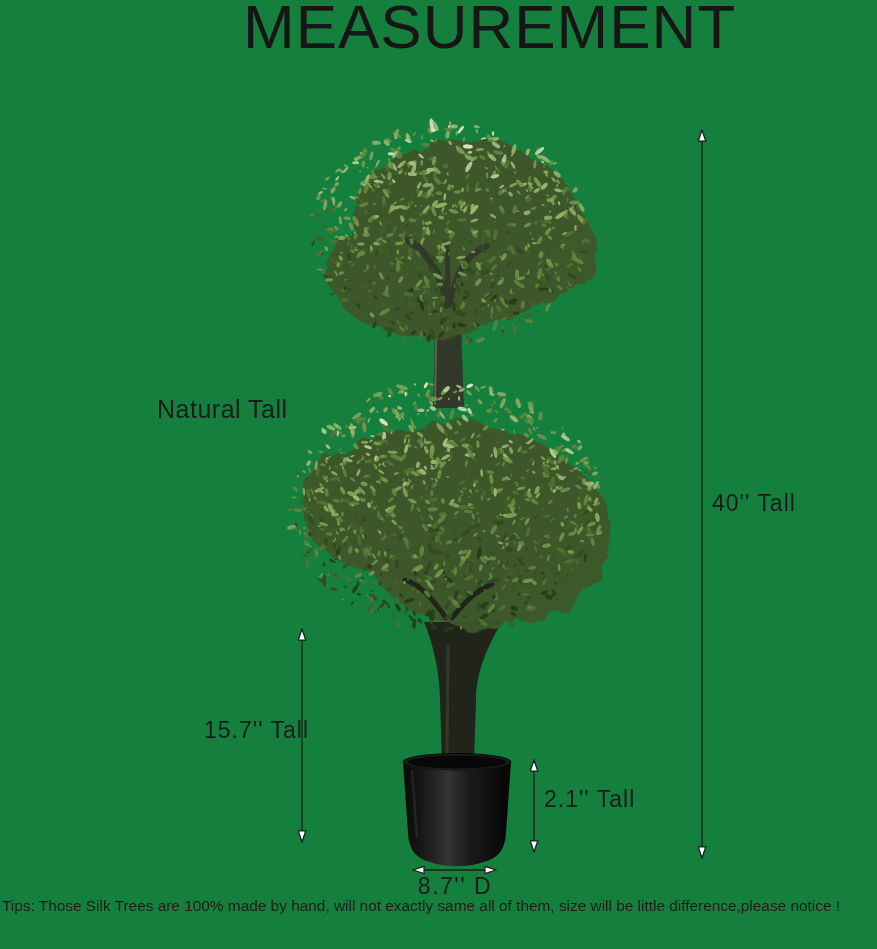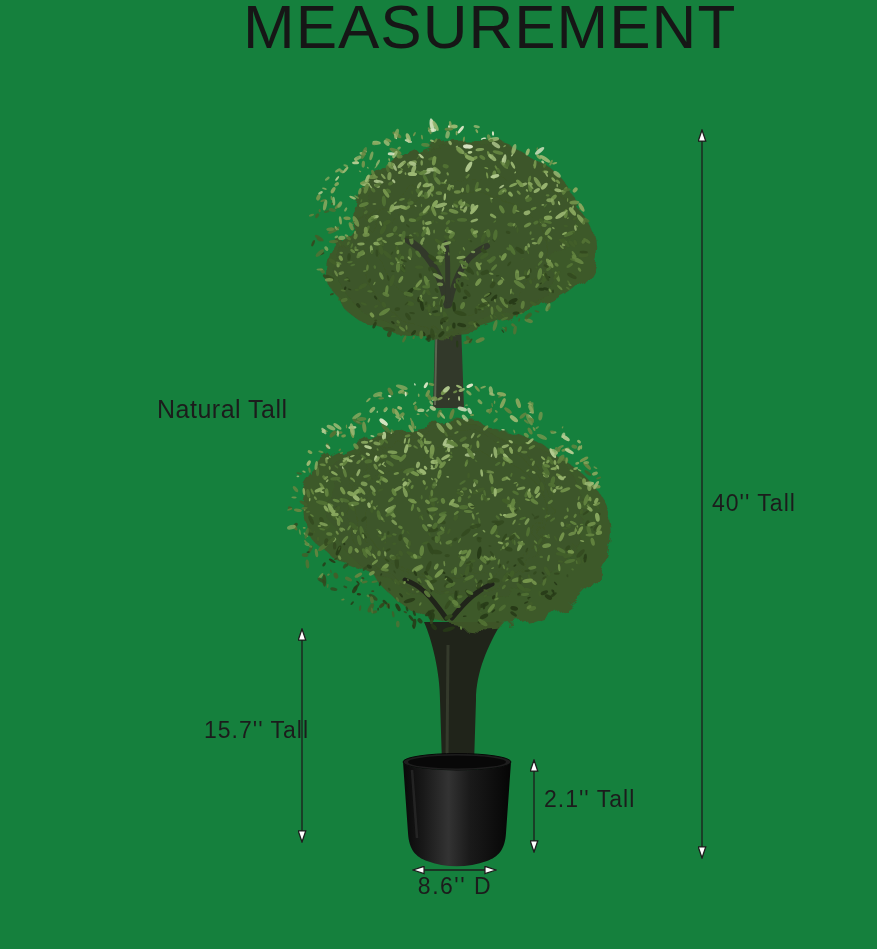--- a/index.html
+++ b/index.html
@@ -1820,16 +1820,17 @@
       <line class="dim" x1="302" y1="629" x2="302" y2="842" marker-start="url(#dimArrow)" marker-end="url(#dimArrow)" stroke="#1c1c1c"></line>
       <line class="dim" x1="534" y1="760" x2="534" y2="852" marker-start="url(#dimArrow)" marker-end="url(#dimArrow)" stroke="#1c1c1c"></line>
       <line class="dim" x1="413" y1="870" x2="496" y2="870" marker-start="url(#dimArrow)" marker-end="url(#dimArrow)" stroke="#1c1c1c"></line>
     </g>
   </svg>
 
   <div class="stem-label">Natural Tall</div>
   <div class="dim-label lbl-40">40'' Tall</div>
   <div class="dim-label lbl-157">15.7'' Tall</div>
   <div class="dim-label lbl-47">2.1'' Tall</div>
-  <div class="dim-label lbl-59">8.6'' D</div>
+  <div class="dim-label lbl-59">8.7'' D</div>
 
+  <div class="tips tips-1">Tips: Those Silk Trees are 100% made by hand, will not exactly same all of them, size will be little difference,please notice !</div>
 
 </div>
 
 </body></html>

